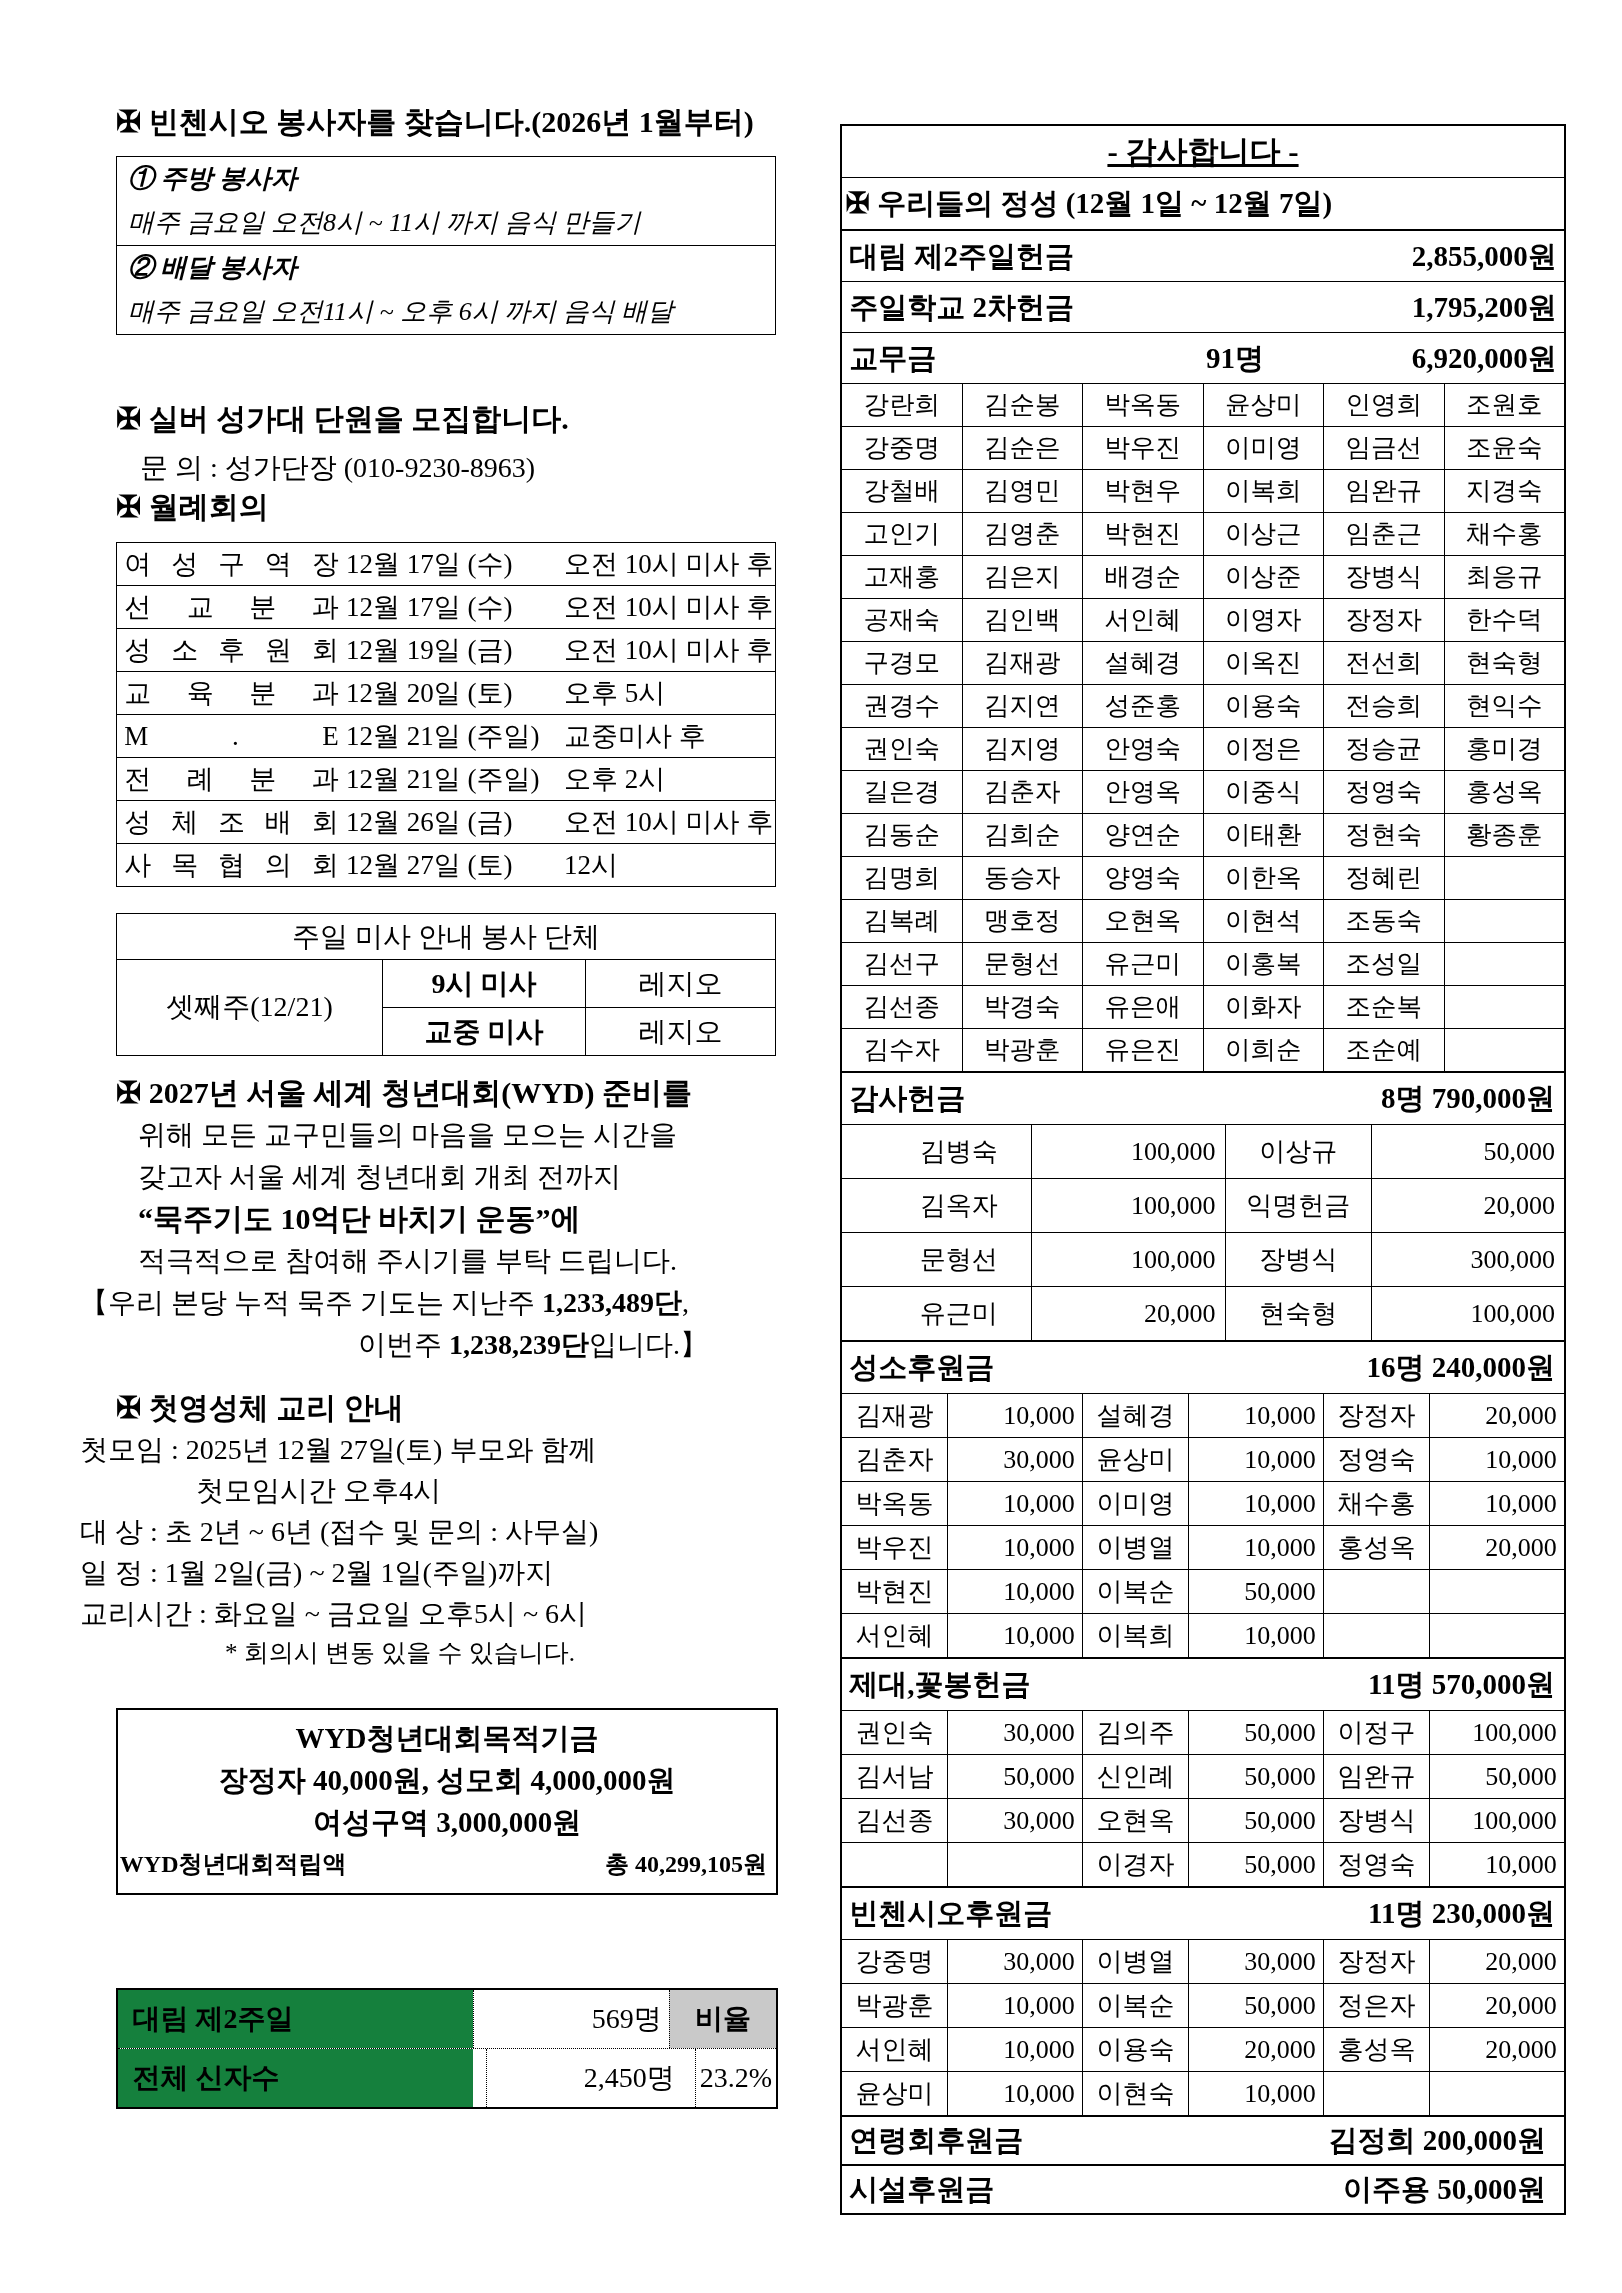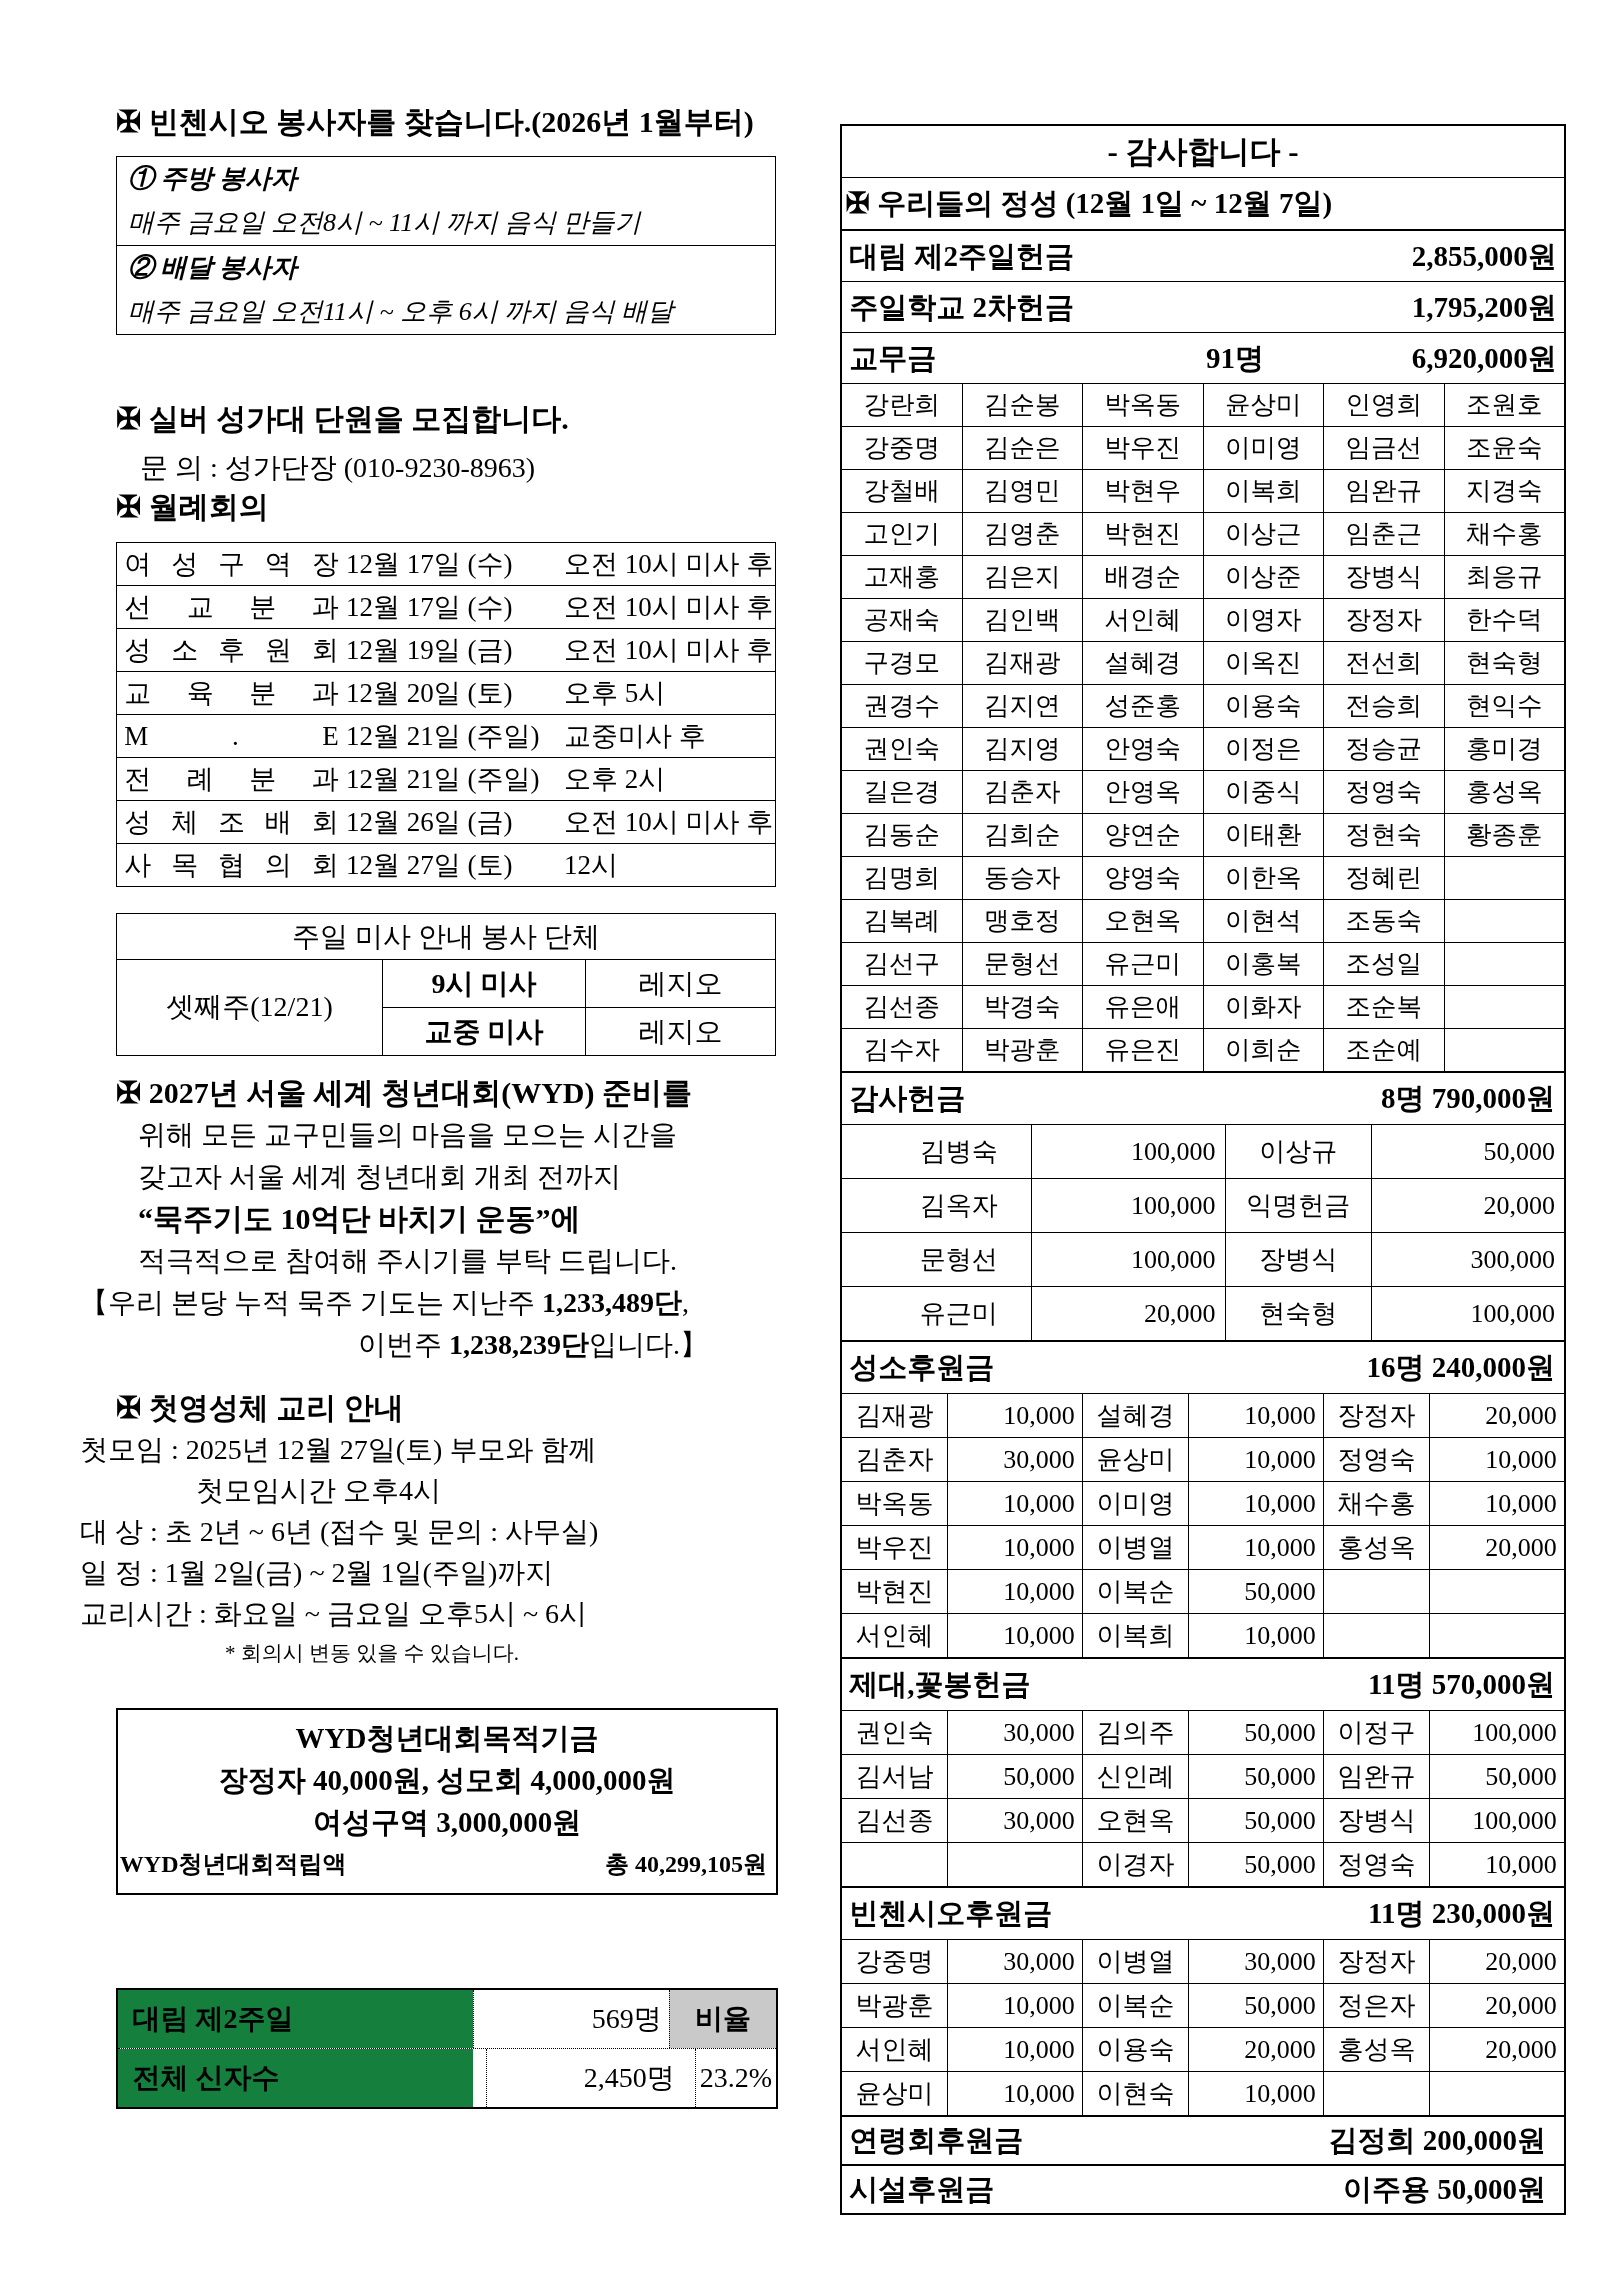--- a/index.html
+++ b/index.html
@@ -42,38 +42,38 @@
 
   .wyd { margin-top:16.4px; }
   .wline { font-size:28px; line-height:42px; white-space:nowrap; }
   .ml40 { margin-left:36px; } .ml64 { margin-left:58px; } .ml306 { margin-left:278px; }
   .bold { font-weight:bold; }
   .fs33 { font-size:30px; }
 
   .cheot { margin-top:22px; }
   .cline { font-size:28px; line-height:41px; white-space:nowrap; }
   .cindent { margin-left:116px; }
-  .cnote { font-size:21px; line-height:38px; margin-left:145px; }
+  .cnote { font-size:25px; line-height:38px; margin-left:145px; }
 
   .fundbox { margin:36px 0 0 36px; width:658px; border:2.7px solid #000; padding:7.3px 0; box-sizing:content-box; }
   .fline { text-align:center; font-size:29px; font-weight:bold; line-height:42px; white-space:nowrap; }
   .flast { display:flex; font-size:24px; font-weight:bold; line-height:42px; padding:0 9px 0 1.8px; }
   .ftot { margin-left:auto; }
 
   .statstable { margin:93px 0 0 36px; width:658px; border:2.7px solid #000; }
   .strow { display:flex; height:58px; line-height:58px; font-size:28px; }
   .strow + .strow { border-top:1.8px dotted #000;gap:13px; }
   .stlabel { width:355px; background:#15803d; font-weight:bold; padding-left:14.5px; box-sizing:border-box; }
   .stcount { width:196px; text-align:right; padding-right:7.3px; box-sizing:border-box; border-left:0.9px dotted #000; }
   .stextra { flex:1; text-align:center; border-left:0.9px dotted #000; }
   .stextra.hdr { background:#c9c9c9; font-weight:bold; }
 
   
   .rcol { position:absolute; left:840px; top:124px; width:726px; box-sizing:border-box; border:2.7px solid #000; background:#fff; }
-  .rtitle { height:51px; line-height:51px; text-align:center; font-size:31px; font-weight:bold; }
+  .rtitle { height:51px; line-height:51px; text-align:center; font-size:31px; font-weight:bold;text-decoration:underline; }
   .rsub { height:51px; line-height:51px; font-size:29px; font-weight:bold; border-top:1.8px solid #000; padding-left:3.6px; white-space:nowrap; }
   .sumrow { display:flex; height:50px; line-height:50px; font-size:29px; font-weight:bold; border-top:1.8px solid #000; }
   .sumrow.first { border-top:2.7px solid #000; }
   .sumlab { padding-left:7.3px; white-space:nowrap; }
   .sumcnt { margin-left:auto; }
   .sumamt { width:300px; text-align:right; padding-right:7.3px; box-sizing:border-box; }
 
   .ngrid { border-top:1.8px solid #000; }
   .nrow { display:flex; height:42px; line-height:42px; font-size:25.5px; text-align:center; }
   .nrow + .nrow { border-top:1.8px solid #000; }

